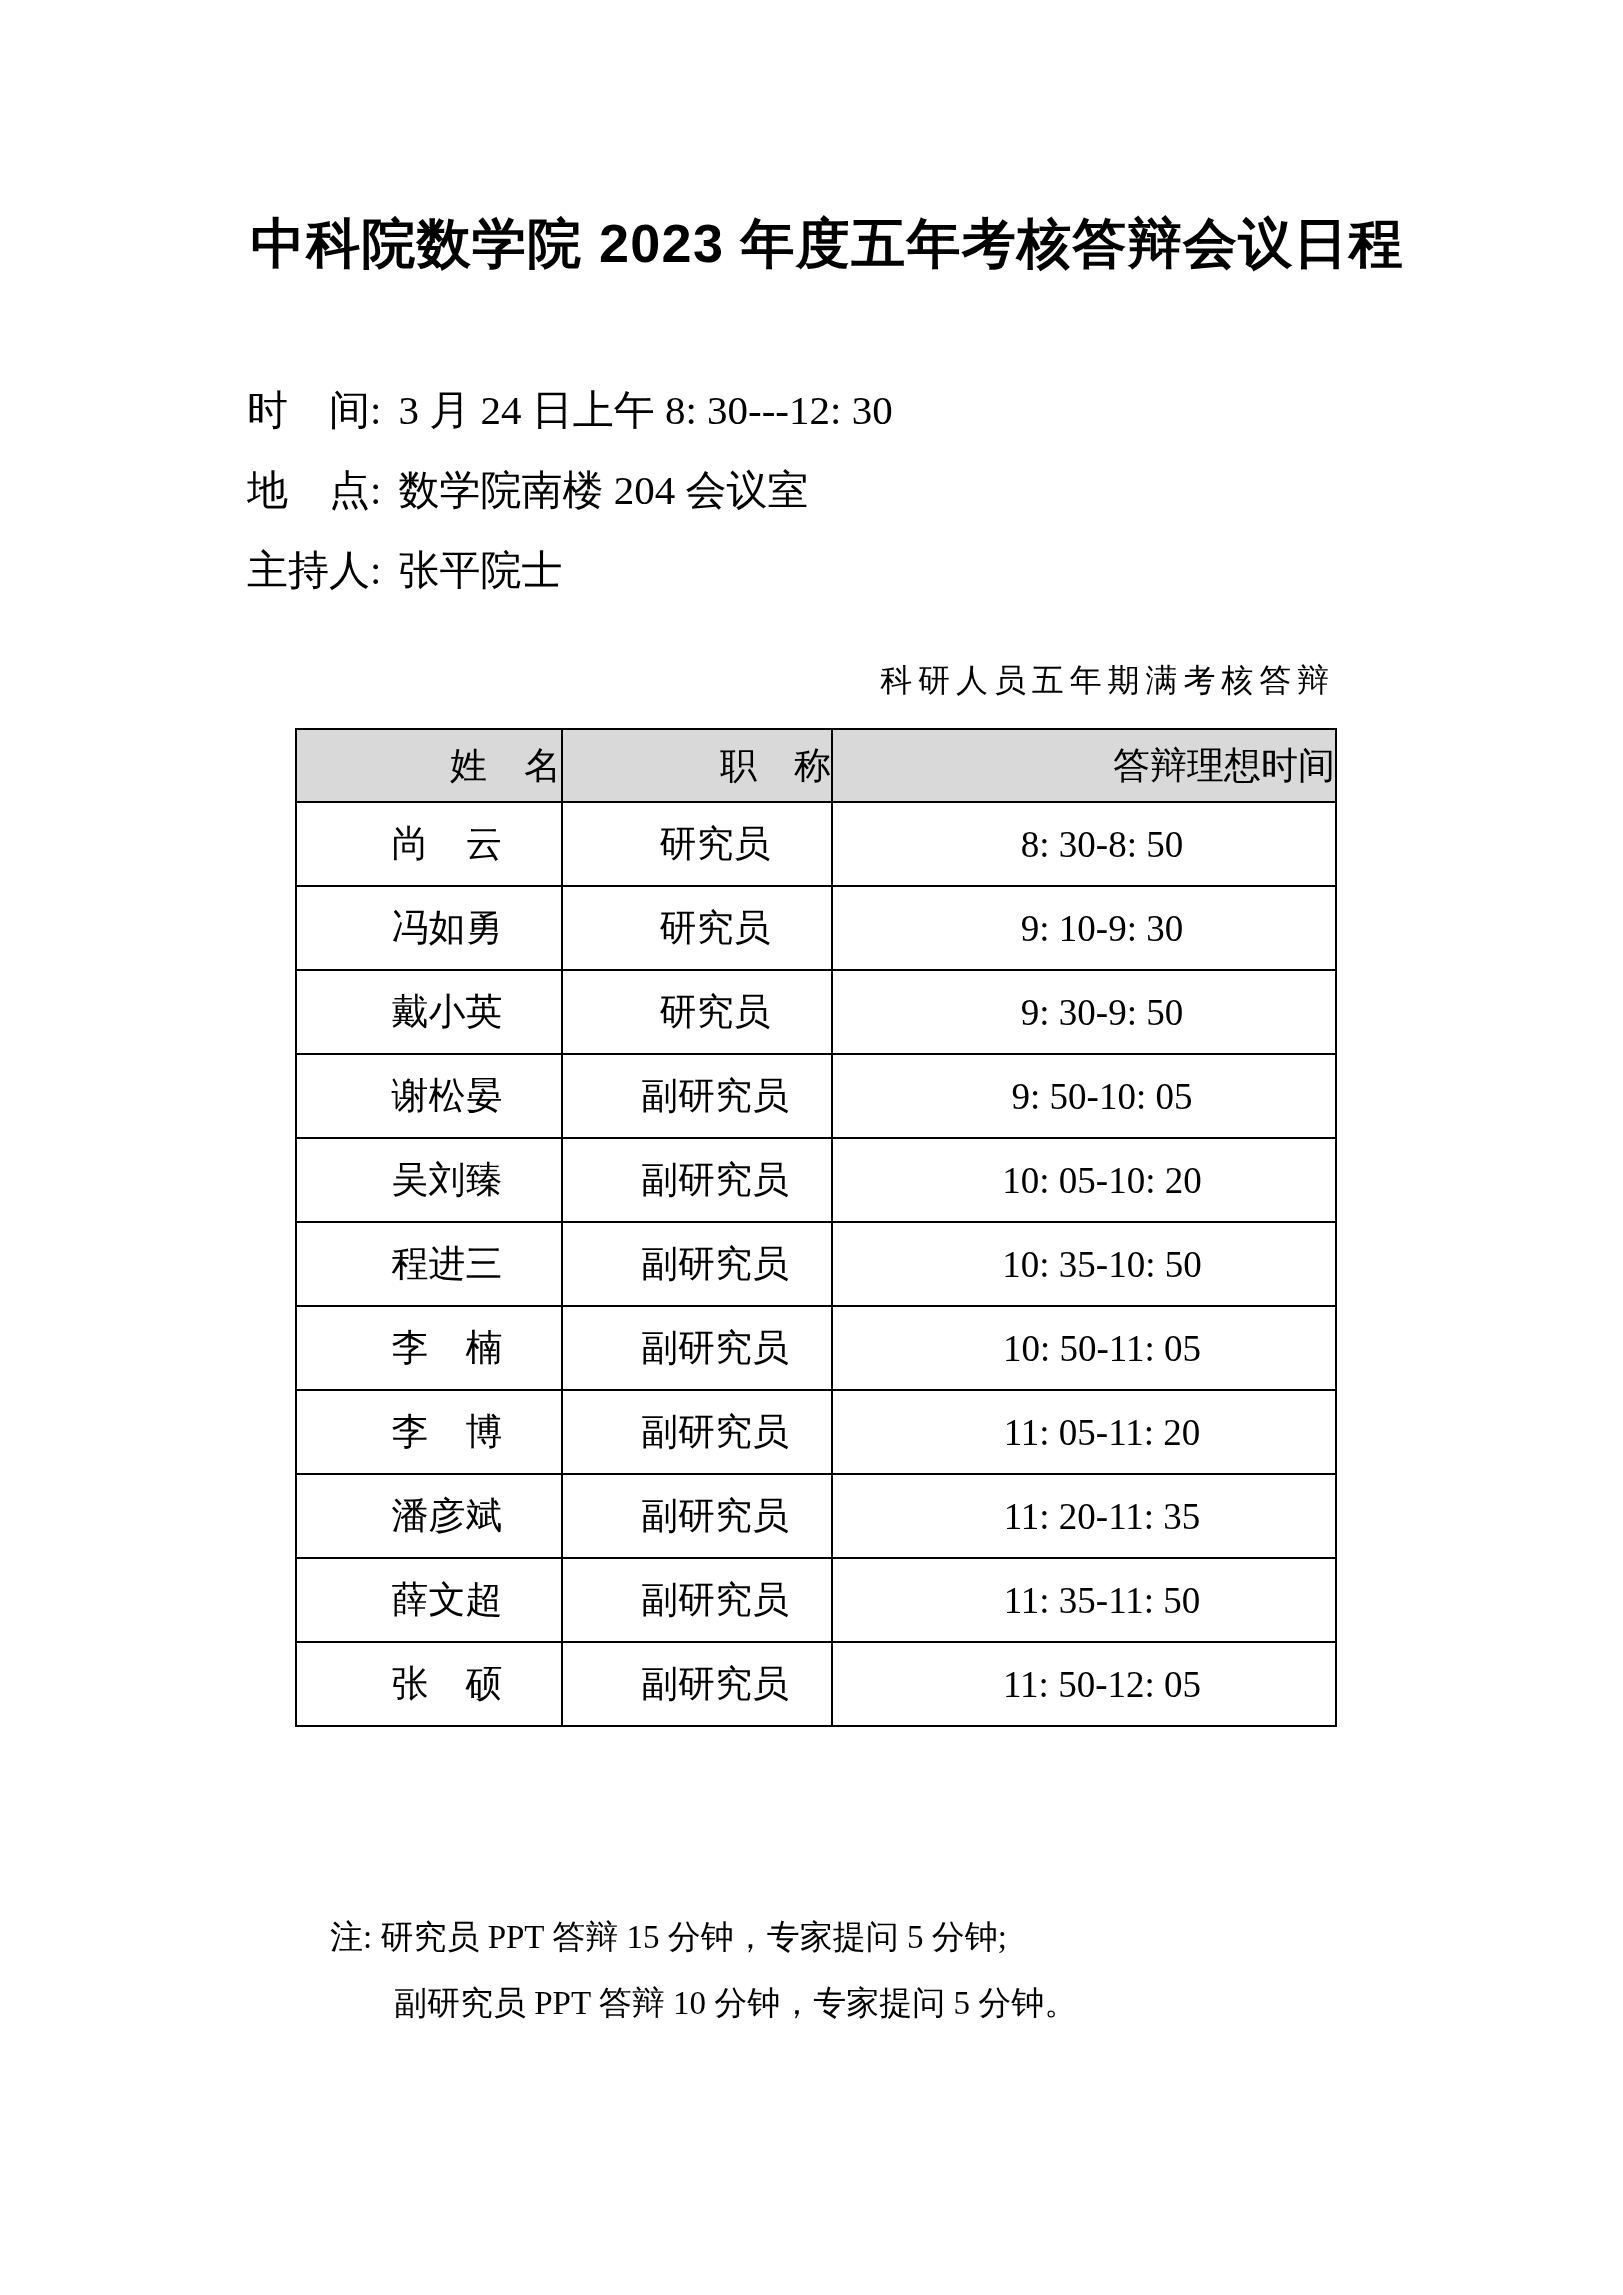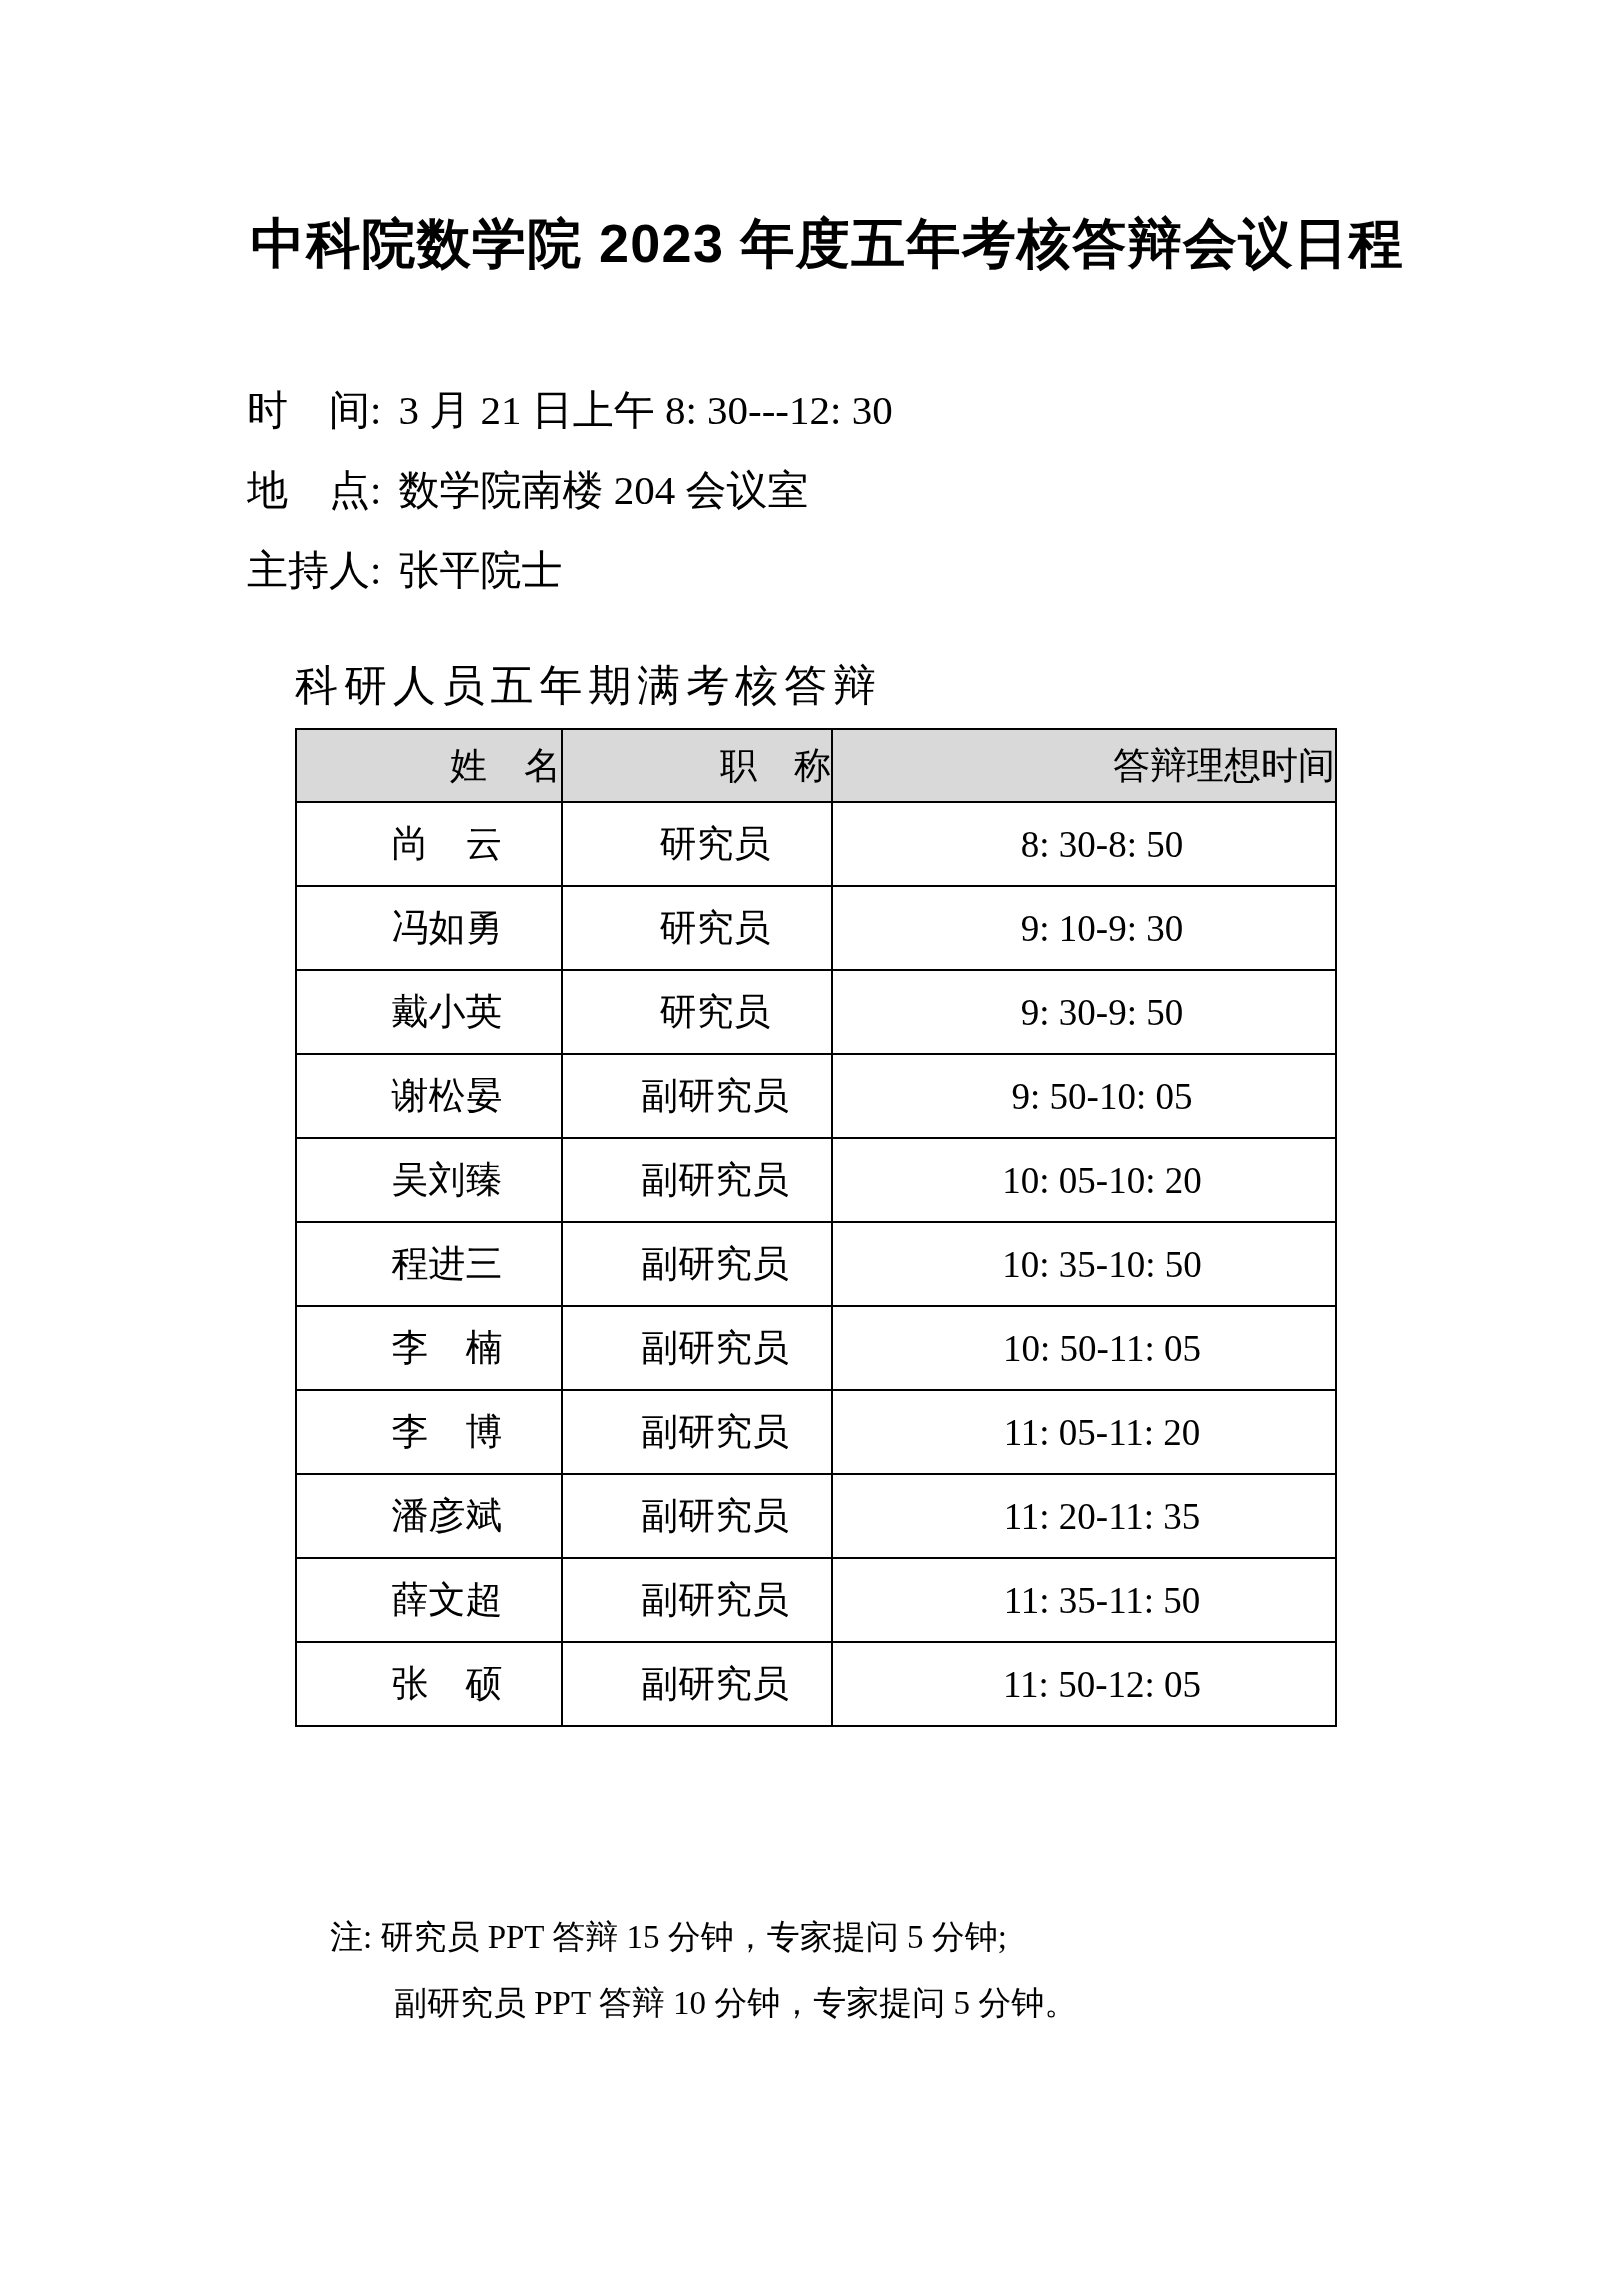--- a/index.html
+++ b/index.html
@@ -43,23 +43,23 @@
     white-space: pre;
   }
   .info-line .val {
     margin-left: 17px;
   }
   .section-title {
     position: absolute;
     top: 664px;
     left: 295px;
     width: 1040px;
-    text-align: left;
+    text-align: right;
     font-family: "Liberation Serif", serif;
-    font-size: 43px;
+    font-size: 32px;
     line-height: 1;
     letter-spacing: 5.9px;
   }
   table.schedule {
     position: absolute;
     left: 295px;
     top: 728px;
     width: 1040px;
     border-collapse: collapse;
     table-layout: fixed;
@@ -102,21 +102,21 @@
   }
 </style>
 </head>
 <body>
 
 <div class="page">
 
   <h1 class="doc-title">中科院数学院 2023 年度五年考核答辩会议日程</h1>
 
   <div class="info-block">
-    <p class="info-line"><span class="lbl">时　间:</span><span class="val">3 月 21 日上午 8: 30---12: 30</span></p>
+    <p class="info-line"><span class="lbl">时　间:</span><span class="val">3 月 24 日上午 8: 30---12: 30</span></p>
     <p class="info-line"><span class="lbl">地　点:</span><span class="val">数学院南楼 204 会议室</span></p>
     <p class="info-line"><span class="lbl">主持人:</span><span class="val">张平院士</span></p>
   </div>
 
   <div class="section-title">科研人员五年期满考核答辩</div>
 
   <table class="schedule">
     <colgroup>
       <col style="width:266px">
       <col style="width:270px">

